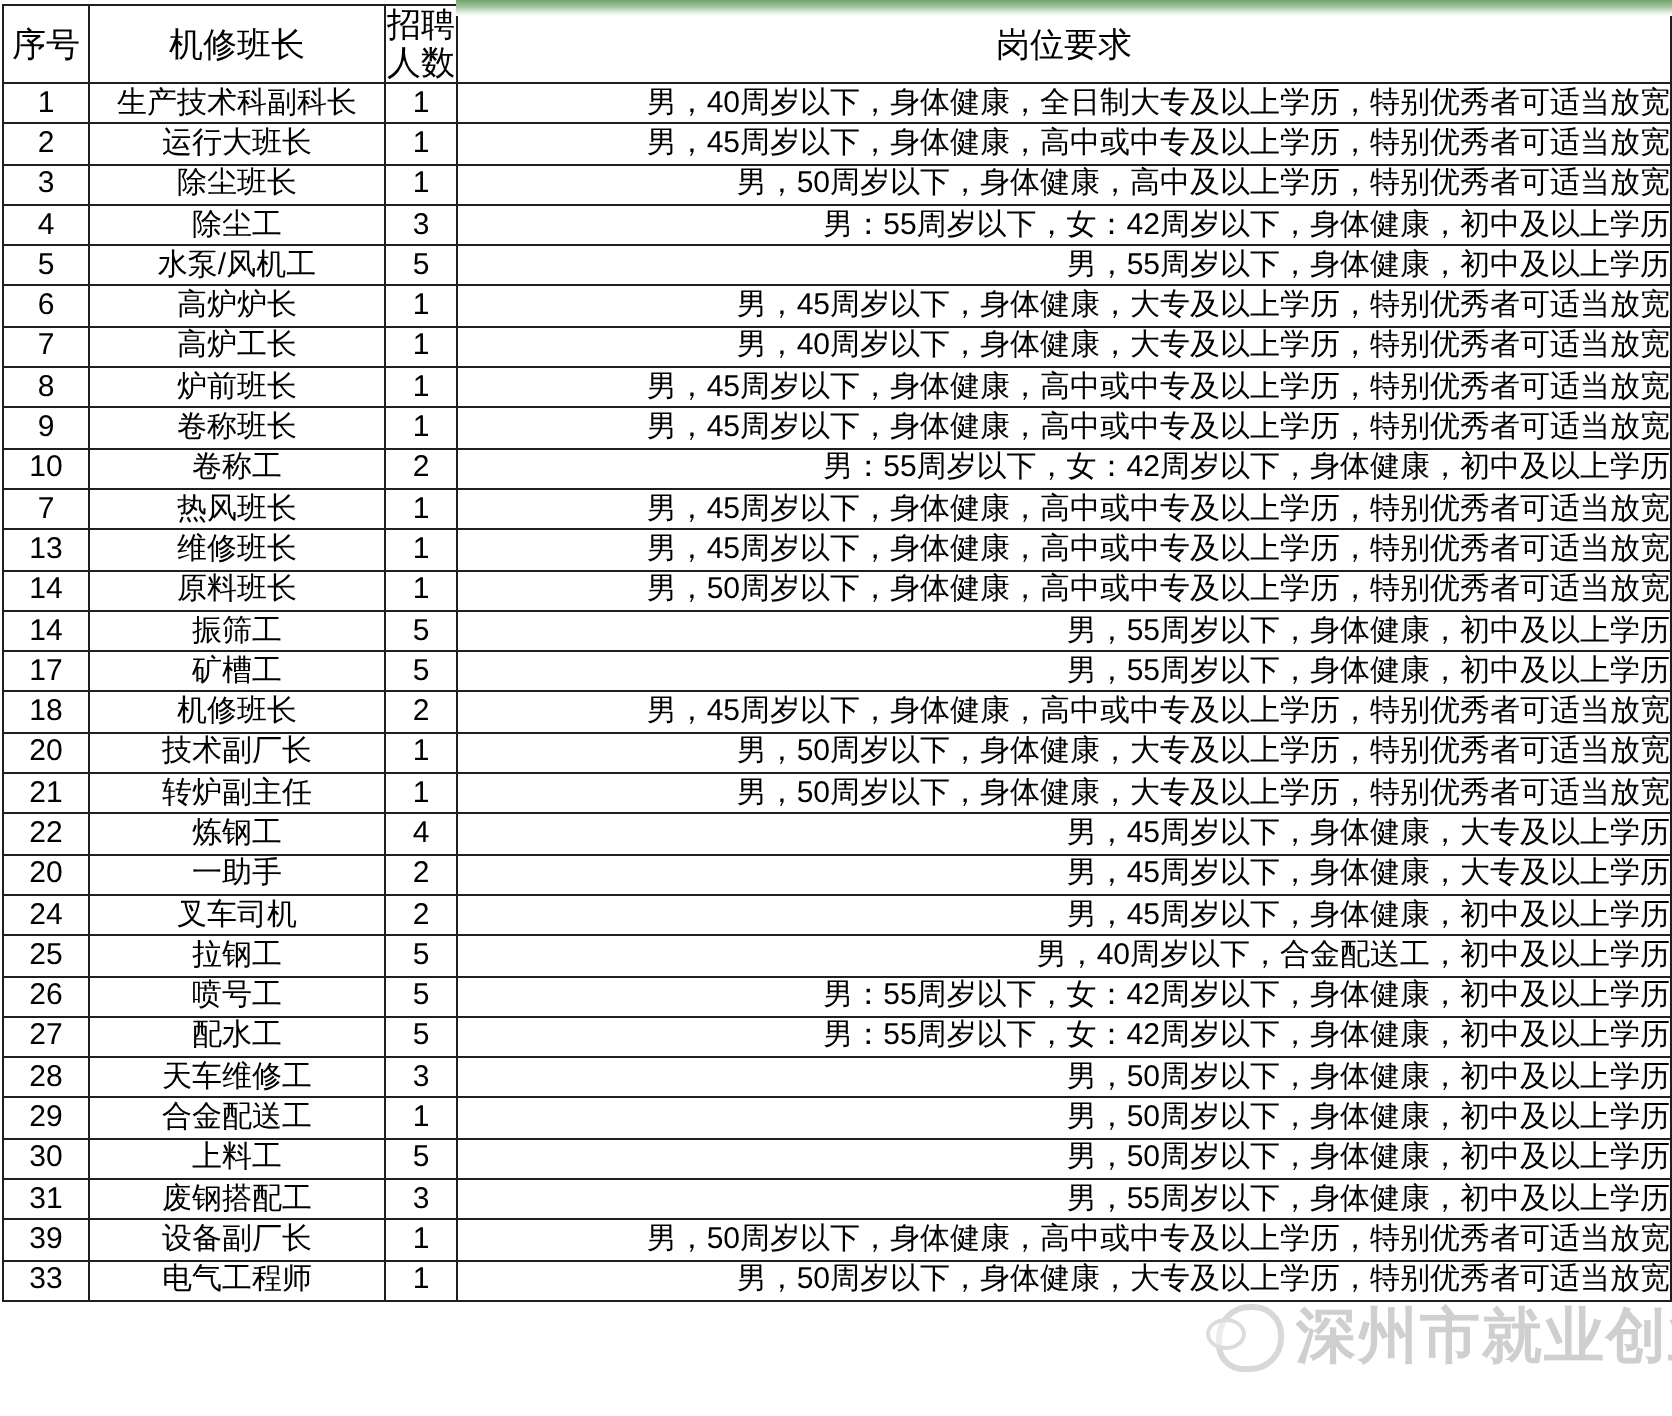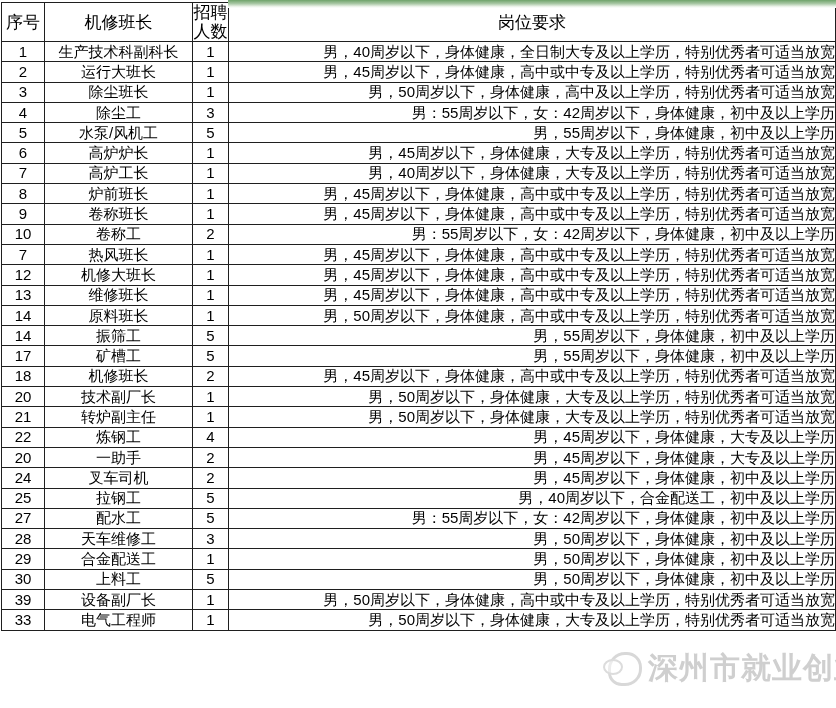--- a/index.html
+++ b/index.html
@@ -174,26 +174,20 @@
           <td class="c2">2</td>
           <td class="c3">男：55周岁以下，女：42周岁以下，身体健康，初中及以上学历</td>
         </tr>
         <tr>
           <td class="c0">7</td>
           <td class="c1">热风班长</td>
           <td class="c2">1</td>
           <td class="c3">男，45周岁以下，身体健康，高中或中专及以上学历，特别优秀者可适当放宽</td>
         </tr>
         <tr>
-          <td class="c0">12</td>
-          <td class="c1">机修大班长</td>
-          <td class="c2">1</td>
-          <td class="c3">男，45周岁以下，身体健康，高中或中专及以上学历，特别优秀者可适当放宽</td>
-        </tr>
-        <tr>
           <td class="c0">13</td>
           <td class="c1">维修班长</td>
           <td class="c2">1</td>
           <td class="c3">男，45周岁以下，身体健康，高中或中专及以上学历，特别优秀者可适当放宽</td>
         </tr>
         <tr>
           <td class="c0">14</td>
           <td class="c1">原料班长</td>
           <td class="c2">1</td>
           <td class="c3">男，50周岁以下，身体健康，高中或中专及以上学历，特别优秀者可适当放宽</td>
@@ -246,20 +240,26 @@
           <td class="c2">2</td>
           <td class="c3">男，45周岁以下，身体健康，初中及以上学历</td>
         </tr>
         <tr>
           <td class="c0">25</td>
           <td class="c1">拉钢工</td>
           <td class="c2">5</td>
           <td class="c3">男，40周岁以下，合金配送工，初中及以上学历</td>
         </tr>
         <tr>
+          <td class="c0">26</td>
+          <td class="c1">喷号工</td>
+          <td class="c2">5</td>
+          <td class="c3">男：55周岁以下，女：42周岁以下，身体健康，初中及以上学历</td>
+        </tr>
+        <tr>
           <td class="c0">27</td>
           <td class="c1">配水工</td>
           <td class="c2">5</td>
           <td class="c3">男：55周岁以下，女：42周岁以下，身体健康，初中及以上学历</td>
         </tr>
         <tr>
           <td class="c0">28</td>
           <td class="c1">天车维修工</td>
           <td class="c2">3</td>
           <td class="c3">男，50周岁以下，身体健康，初中及以上学历</td>
@@ -270,20 +270,26 @@
           <td class="c2">1</td>
           <td class="c3">男，50周岁以下，身体健康，初中及以上学历</td>
         </tr>
         <tr>
           <td class="c0">30</td>
           <td class="c1">上料工</td>
           <td class="c2">5</td>
           <td class="c3">男，50周岁以下，身体健康，初中及以上学历</td>
         </tr>
         <tr>
+          <td class="c0">31</td>
+          <td class="c1">废钢搭配工</td>
+          <td class="c2">3</td>
+          <td class="c3">男，55周岁以下，身体健康，初中及以上学历</td>
+        </tr>
+        <tr>
           <td class="c0">39</td>
           <td class="c1">设备副厂长</td>
           <td class="c2">1</td>
           <td class="c3">男，50周岁以下，身体健康，高中或中专及以上学历，特别优秀者可适当放宽</td>
         </tr>
         <tr>
           <td class="c0">33</td>
           <td class="c1">电气工程师</td>
           <td class="c2">1</td>
           <td class="c3">男，50周岁以下，身体健康，大专及以上学历，特别优秀者可适当放宽</td>

